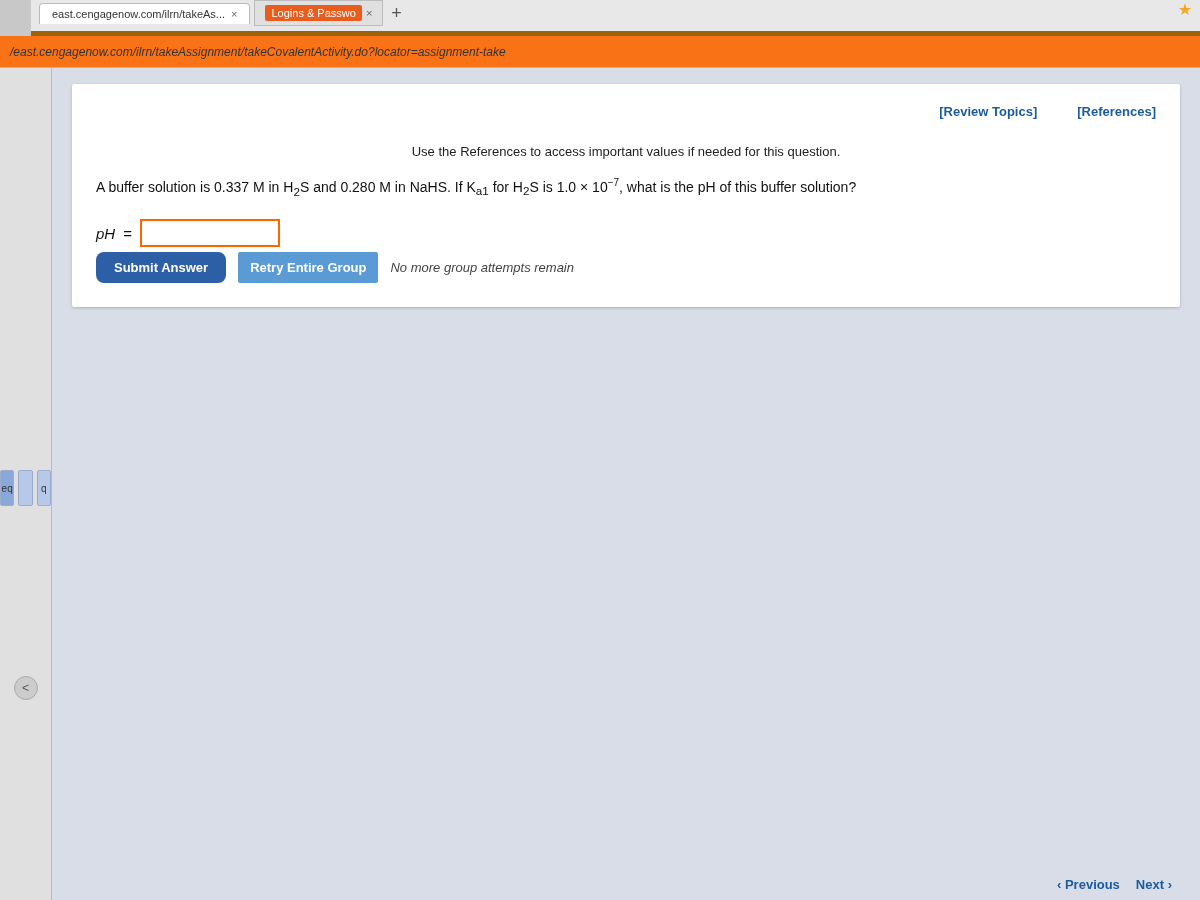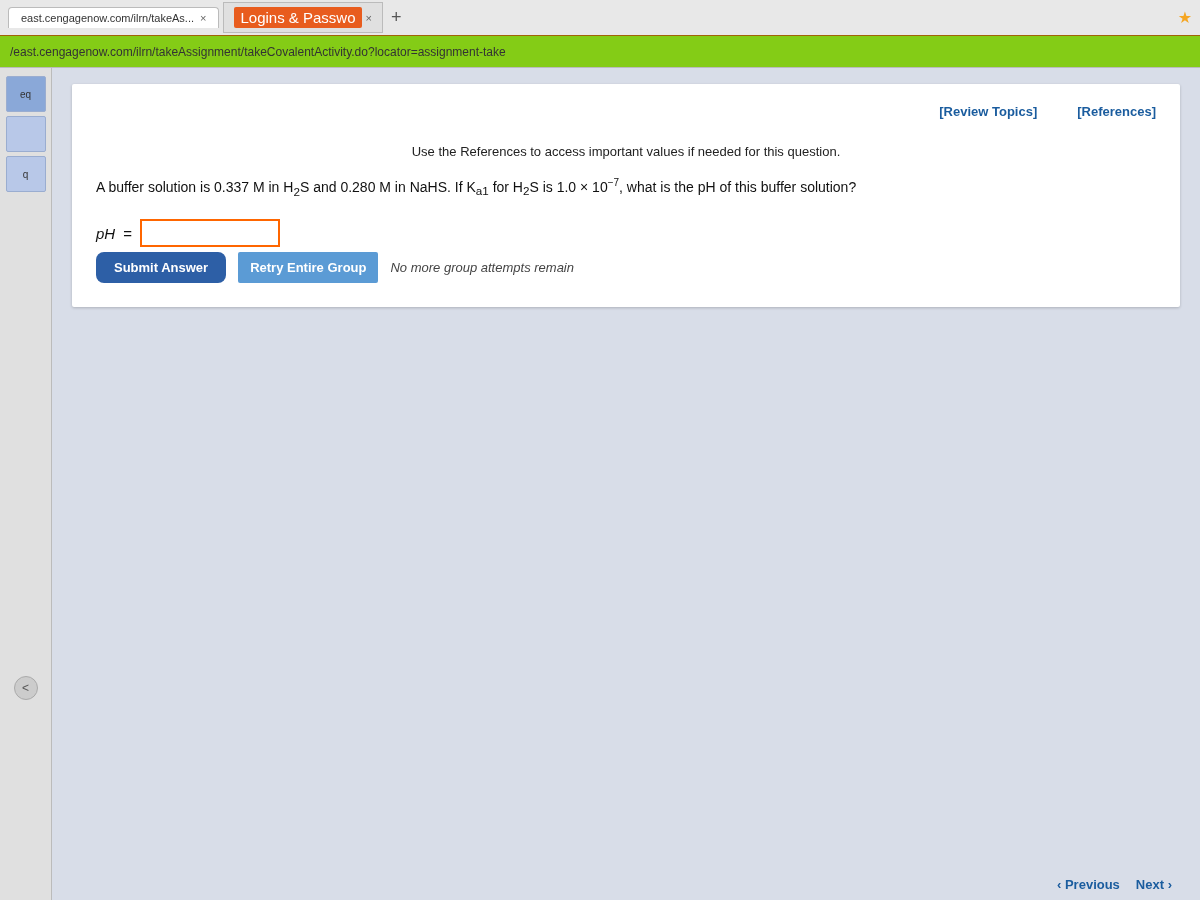--- a/index.html
+++ b/index.html
@@ -11,24 +11,25 @@
       height: 900px;
       overflow: hidden;
       position: relative;
     }
 
     
     .browser-bar {
       background: #e8e8e8;
       height: 36px;
       display: flex;
-      align-items: center;
+      align-items: flex-start;
       padding: 0 8px;
-      border-bottom: 1px solid #a16207;
+      border-bottom: 5px solid #a16207;
       gap: 6px;
+      margin-left: 31px;
     }
 
     .tab-strip {
       display: flex;
       align-items: center;
       gap: 4px;
       flex: 1;
     }
 
     .tab-active {
@@ -54,44 +55,45 @@
       align-items: center;
       gap: 8px;
     }
 
     .star-icon {
       color: #f5a623;
       font-size: 16px;
     }
 
     .address-bar {
-      background: #84cc16;
+      background: #f97316;
       height: 32px;
       display: flex;
       align-items: center;
       padding: 0 10px;
       font-size: 12px;
       color: #333;
       border-bottom: 1px solid #bbb;
+      font-style: italic;
     }
 
     
     .page-wrapper {
       display: flex;
       height: calc(900px - 68px);
       background: #d0d0d0;
     }
 
     
     .sidebar {
       width: 52px;
       background: #e0e0e0;
       border-right: 1px solid #bbb;
       display: flex;
-      flex-direction: column;
+      flex-direction: row;
       align-items: center;
       padding-top: 8px;
       gap: 4px;
       position: relative;
     }
 
     .sidebar-item {
       width: 40px;
       height: 36px;
       background: #b8c8e8;
@@ -258,21 +260,21 @@
       color: #1a5c9e;
       font-size: 13px;
       cursor: pointer;
       font-weight: bold;
     }
 
     
     .logins-tab {
       background: #e85c1e;
       color: #fff;
-      font-size: 15px;
+      font-size: 11px;
       padding: 2px 6px;
       border-radius: 2px;
     }
 
     .browser-tab-logins {
       background: #e0e0e0;
       border: 1px solid #bbb;
       border-bottom: 1px solid #bbb;
       padding: 4px 10px;
       font-size: 12px;

